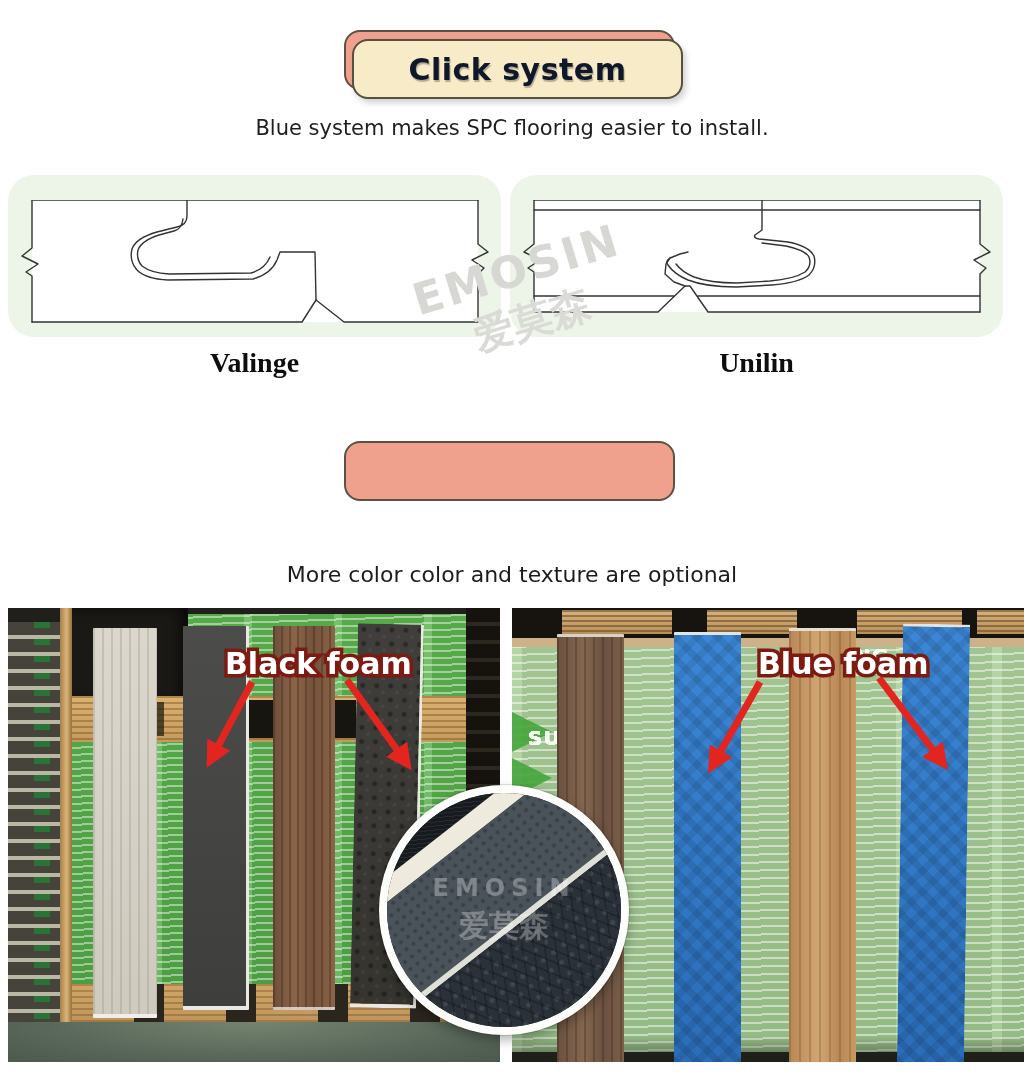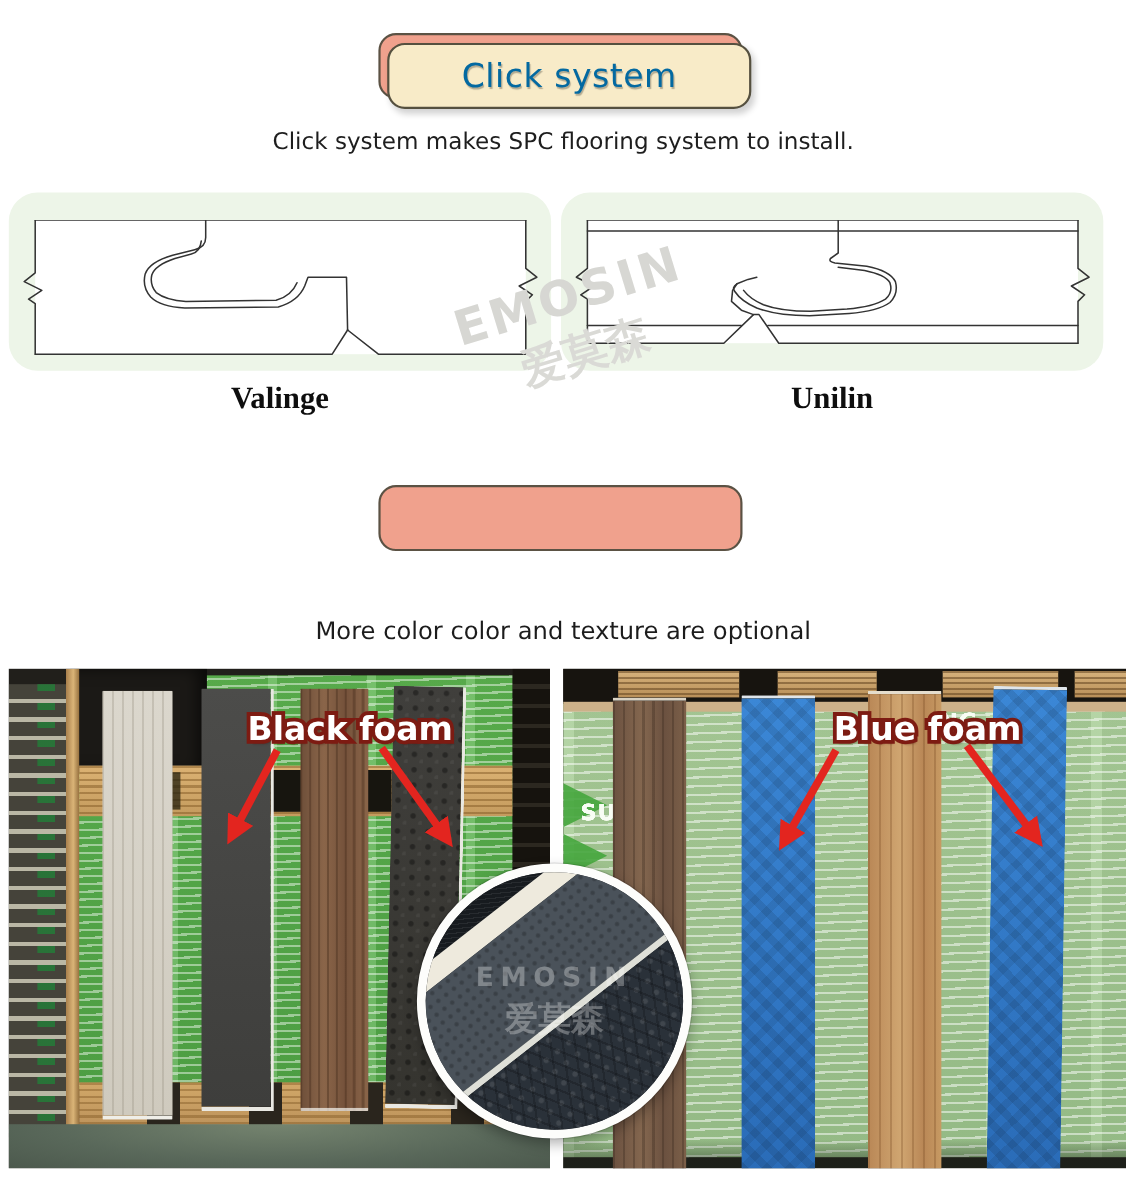--- a/index.html
+++ b/index.html
@@ -8,21 +8,21 @@
 
   
   .banner{position:absolute;left:344px;width:337px;height:66px;}
   #banner-click{top:30px;}
   #banner-underlay{top:441px;}
   .banner-back{position:absolute;left:0;top:0;width:327px;height:56px;border-radius:16px;
                background:#f0a18d;border:2px solid #5b5244;}
   .banner-front{position:absolute;left:8px;top:9px;width:327px;height:56px;border-radius:16px;
                 background:#f8ebc8;border:2px solid #55503f;display:flex;align-items:center;
                 justify-content:center;box-shadow:3px 4px 6px rgba(0,0,0,.18);}
-  .banner-front span{font-size:30px;font-weight:400;color:#0369a1;letter-spacing:.5px;
+  .banner-front span{font-size:30px;font-weight:700;color:#0f172a;letter-spacing:.5px;
                      text-shadow:1px 2px 1px rgba(0,0,0,.28);}
 
   .subtitle{position:absolute;left:0;right:0;top:116px;text-align:center;
             font-size:21px;color:#1e1e1e;}
   .sub2{position:absolute;left:0;right:0;text-align:center;font-size:22px;color:#1c1c1c;}
   #sub2-a{top:531px;}
   #sub2-b{top:562px;}
 
   
   .panel{position:absolute;top:175px;width:493px;height:162px;background:#edf5e8;border-radius:26px;}
@@ -185,21 +185,21 @@
 
 <div class="page">
 
   <div class="banner" id="banner-click">
     <div class="banner-back"></div>
     <div class="banner-front">
       <span>Click system</span>
     </div>
   </div>
 
-  <div class="subtitle">Click system makes SPC flooring system to install.</div>
+  <div class="subtitle">Blue system makes SPC flooring easier to install.</div>
 
   <div class="panel" id="panel-valinge">
     <svg width="470" height="124" viewBox="0 0 470 124">
       <rect x="12" y="0" width="446" height="122" fill="#ffffff"></rect>
       <g fill="none" stroke="#333333" stroke-width="1.4" stroke-linejoin="round" stroke-linecap="round">
         <path d="M12,0 H458"></path>
         <path d="M12,0 V48 L2,56 L18,64 L6,72 L12,76 V122"></path>
         <path d="M458,0 V44 L468,52 L452,60 L464,68 L458,74 V122"></path>
         <path d="M12,122 H282 L296,100"></path>
         <path d="M296,100 L324,122 H458"></path>

